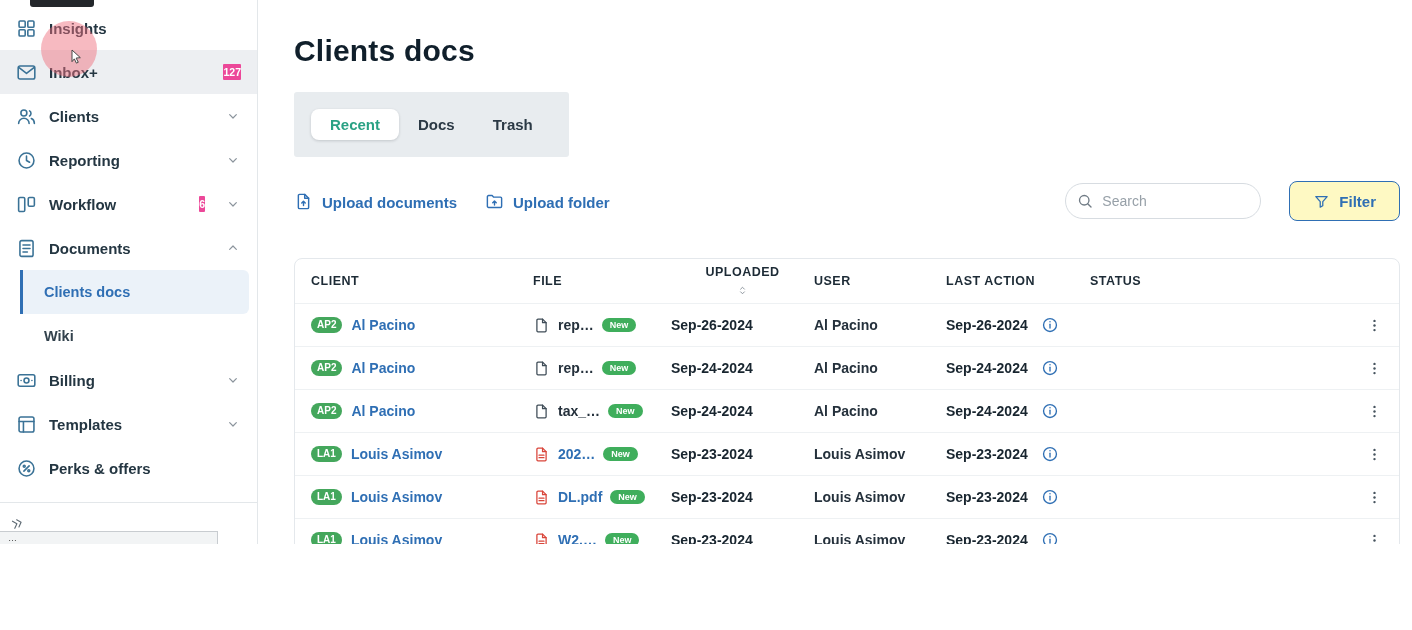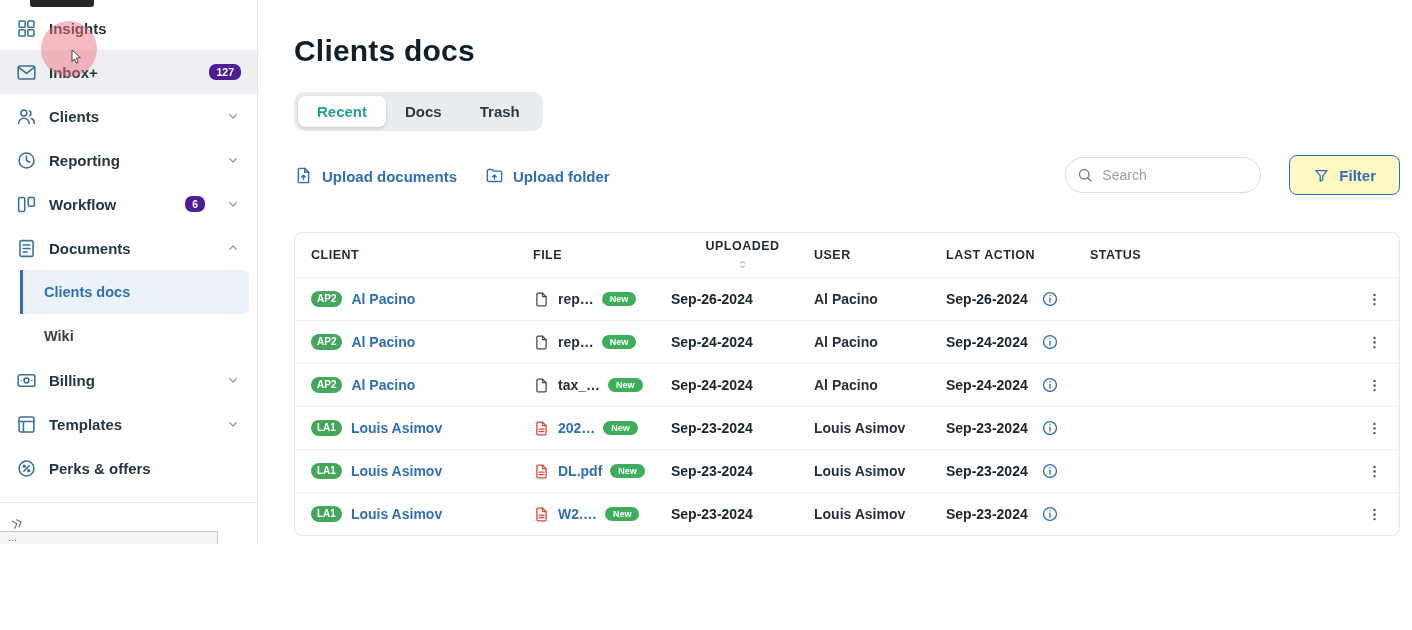--- a/index.html
+++ b/index.html
@@ -8,37 +8,37 @@
 
   svg.ic { fill:none; stroke:currentColor; stroke-width:1.8; stroke-linecap:round; stroke-linejoin:round; }
 
   
   .sidebar { width:258px; flex:0 0 258px; border-right:1px solid #e3e7ea; position:relative; padding-top:6px; background:#fff; }
   .logo-strip { position:absolute; top:0; left:30px; width:64px; height:7px; background:#23272b; border-radius:0 0 3px 3px; }
   .side-item { display:flex; align-items:center; height:44px; padding:0 16px; gap:12px; cursor:pointer; }
   .side-item.highlight { background:#edeff2; }
   .side-ic { width:21px; height:21px; color:#3a7296; flex:0 0 21px; }
   .side-label { font-size:15px; font-weight:700; color:#243642; }
-  .count-pill { margin-left:auto; background:#4c1d95; color:#fff; font-size:10.5px; font-weight:700; line-height:1; padding:3px 7px; border-radius:7px; }
+  .count-pill { margin-left:auto; background:#ec4899; color:#fff; font-size:10.5px; font-weight:700; line-height:1; padding:3px 0; border-radius:1px; }
   .chev-ic { width:16px; height:16px; color:#8b949c; stroke-width:2.2; margin-left:auto; flex:0 0 16px; }
   .chev-ic.after-badge { margin-left:8px; }
   .sub-item { height:44px; display:flex; align-items:center; margin:0 8px 0 20px; padding-left:21px; font-size:14.5px; font-weight:700; color:#33424d; border-left:3px solid transparent; cursor:pointer; border-radius:0 6px 6px 0; }
   .sub-item.active { background:#ebf2f9; border-left-color:#2f6fb4; color:#2f6fb4; }
 
   .cursor-halo { position:absolute; left:41px; top:21px; width:56px; height:56px; border-radius:50%; background:rgba(238,110,125,.48); z-index:4; pointer-events:none; display:flex; align-items:center; justify-content:center; padding:14px 0 0 14px; }
   .cursor-arrow { width:16px; height:16px; fill:#fff; stroke:#3c3c3c; stroke-width:1.4; stroke-linejoin:round; }
 
   .sidebar-footer { position:absolute; left:0; right:0; bottom:0; height:42px; border-top:1px solid #e3e7ea; display:flex; align-items:center; padding-left:10px; background:#fff; }
   .collapse-ic { width:15px; height:15px; color:#5f6b74; transform:rotate(-18deg); stroke-width:2.2; cursor:pointer; }
   .link-preview { position:absolute; left:0; bottom:0; z-index:6; height:13px; line-height:12px; background:#f2f4f5; border:1px solid #c8ccd0; border-left:none; border-bottom:none; font-size:9px; color:#444; padding:0 8px; min-width:218px; }
 
   
   .main { flex:1; padding:30px 12px 0 36px; min-width:0; }
   .page-title { font-size:30px; font-weight:800; color:#101f2b; margin:4px 0 0; letter-spacing:.2px; }
-  .tabs { display:inline-flex; background:#e8ecef; border-radius:10px; padding:4px; margin-top:24px;justify-content:space-between; }
+  .tabs { display:inline-flex; background:#e8ecef; border-radius:3px; padding:17px; margin-top:24px;justify-content:space-between; }
   .tab { padding:7px 19px; font-size:15px; font-weight:600; color:#2b3945; border-radius:8px; cursor:pointer; }
   .tab.active { background:#fff; color:#2aa184; box-shadow:0 1px 3px rgba(20,30,40,.18); font-weight:700; }
 
   .toolbar { display:flex; align-items:center; margin-top:24px; }
   .link-action { display:flex; align-items:flex-end; gap:9px; color:#2f6fb4; font-weight:700; font-size:15px; cursor:pointer; text-decoration:none; }
   .link-action + .link-action { margin-left:28px; }
   .action-ic { width:19px; height:19px; }
   .search-wrap { margin-left:auto; position:relative; }
   .search-input { width:196px; height:36px; border:1px solid #d7dce1; border-radius:18px; padding:0 12px 0 36px; font-size:14px; font-family:inherit; color:#2b3945; outline:none; background:#fff; }
   .search-input::placeholder { color:#97a0a8; }

